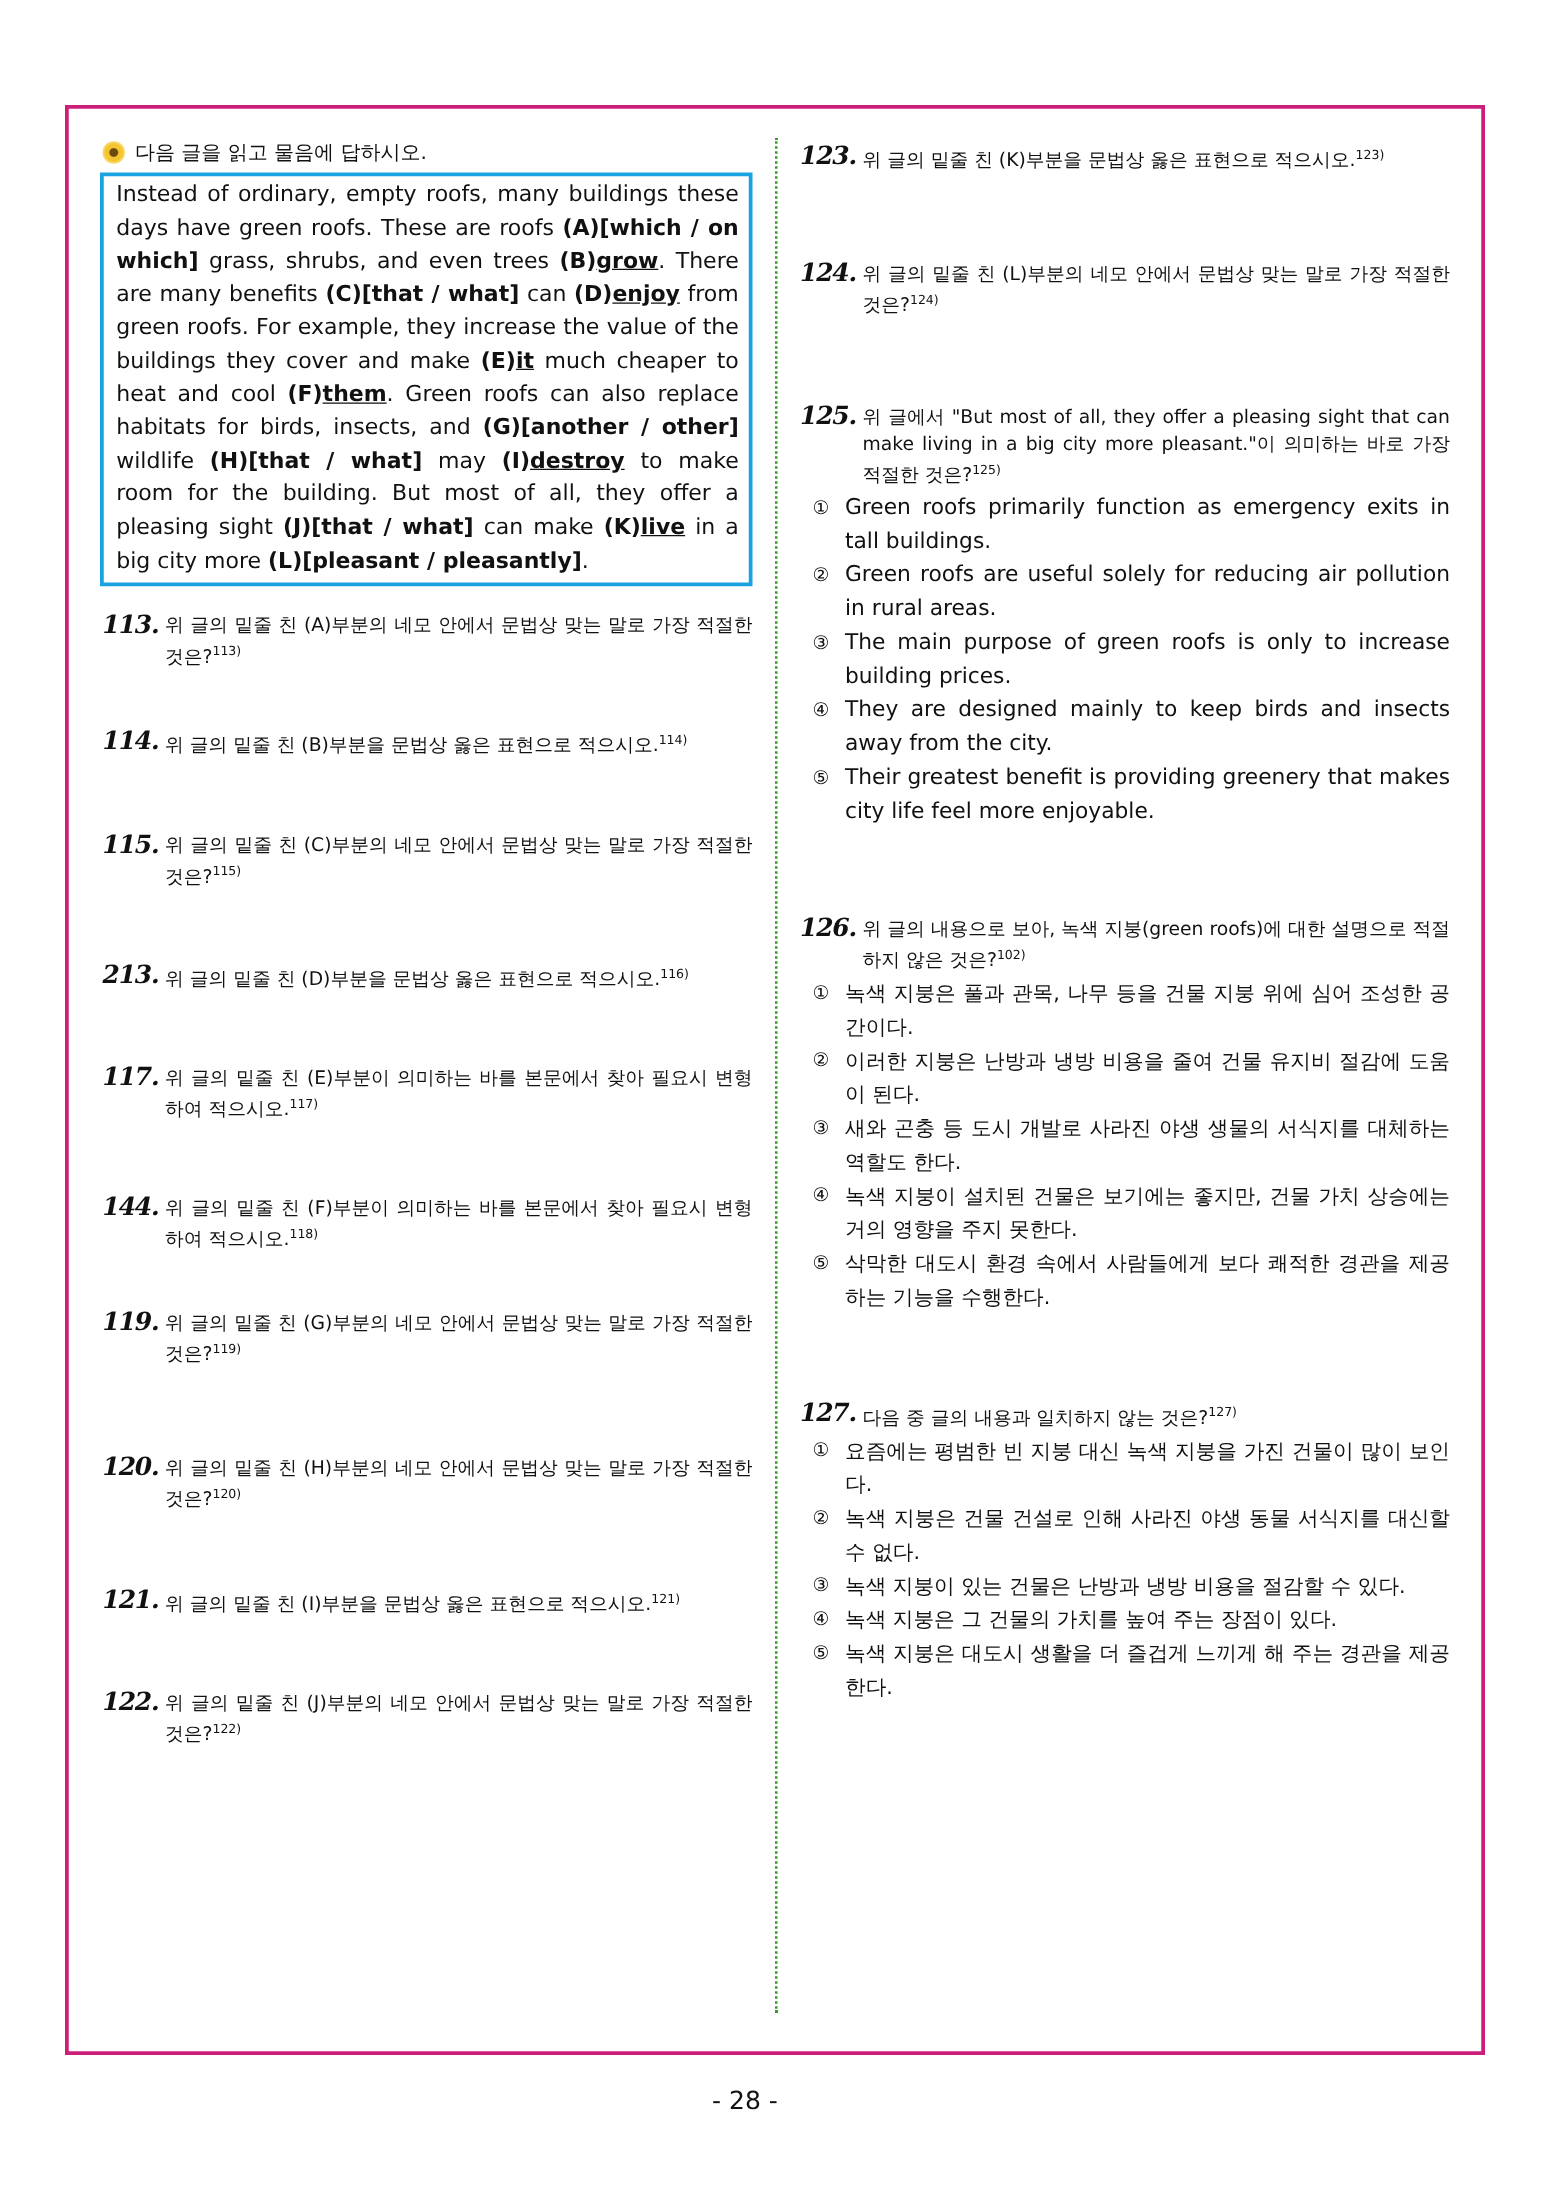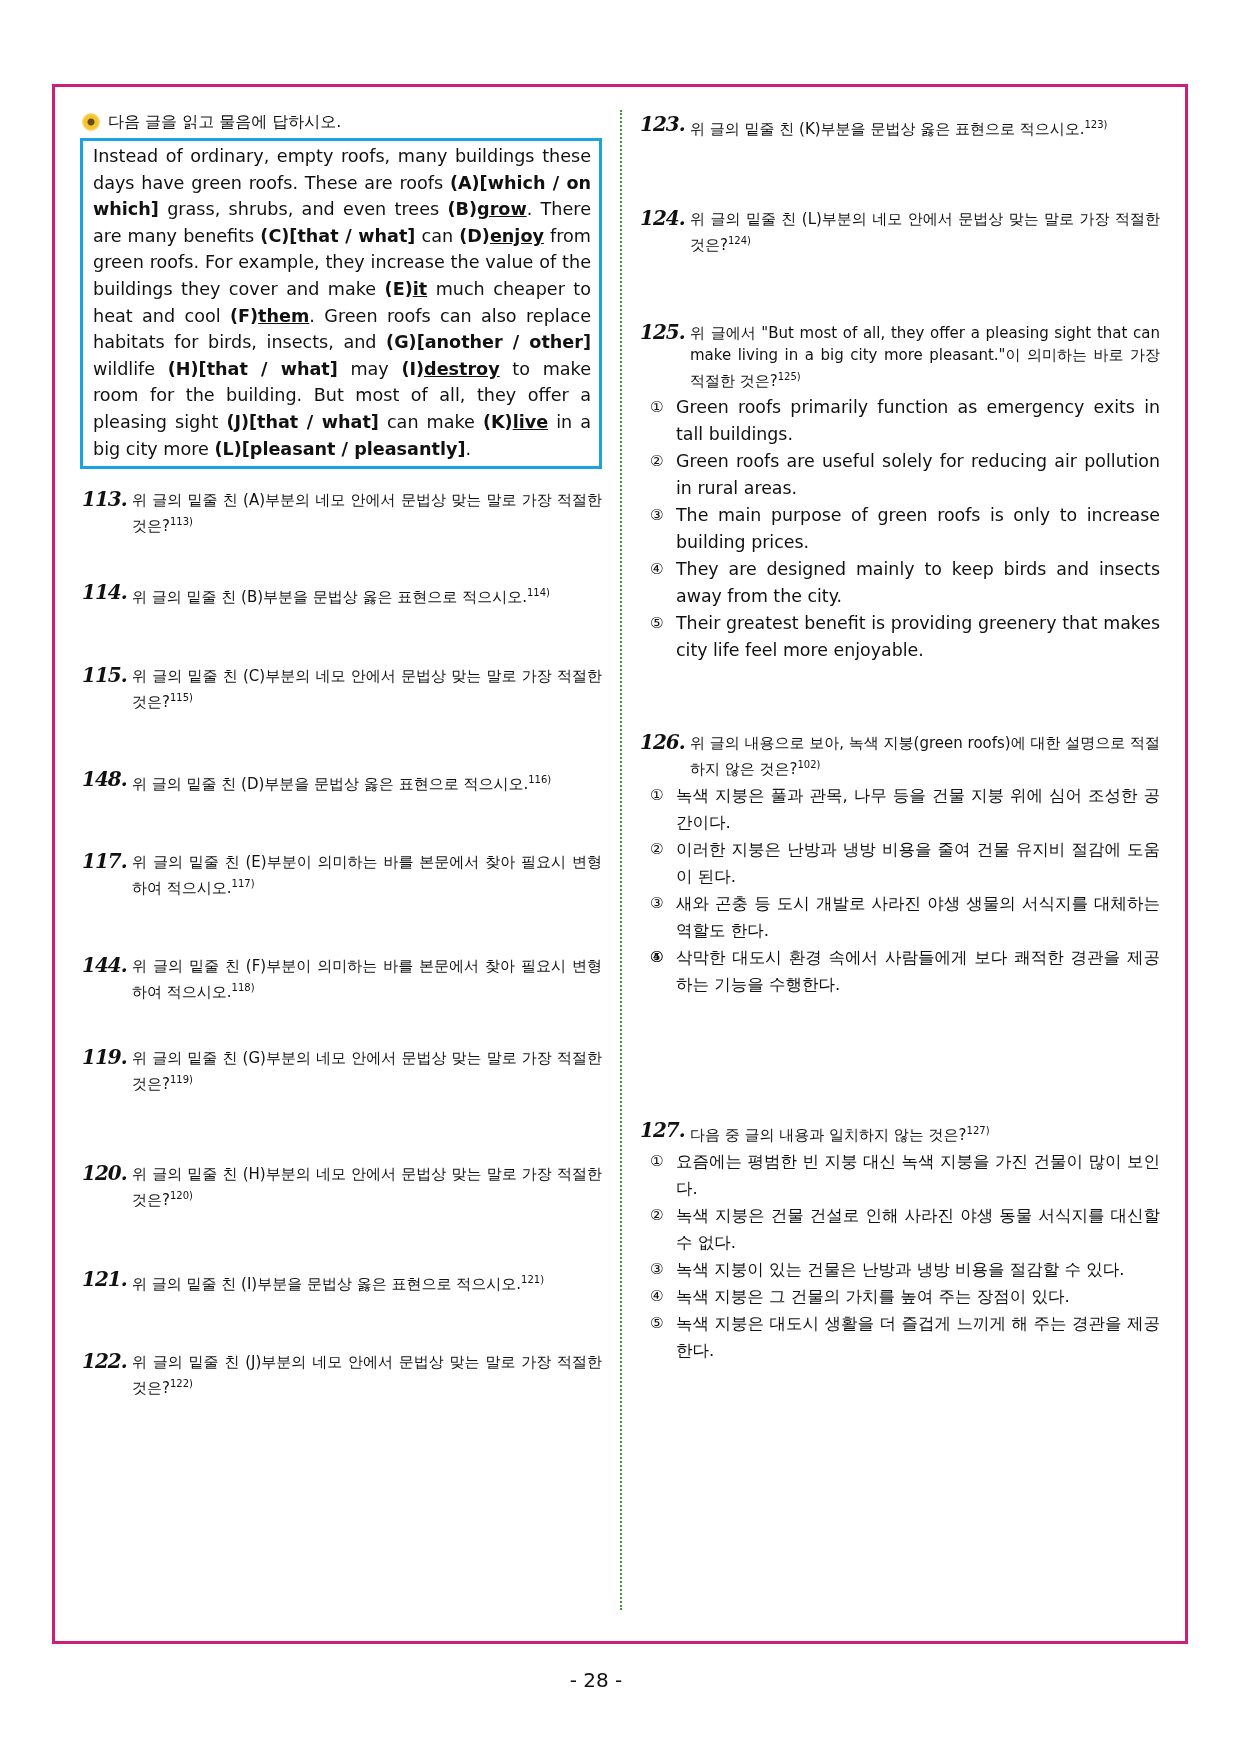--- a/index.html
+++ b/index.html
@@ -46,21 +46,21 @@
       </div>
     <div class="q" style="top:113px;">
         <span class="num">114.</span>
         <span class="text"><span>위 글의 밑줄 친 (B)부분을 문법상 옳은 표현으로 적으시오.</span><span class="fn">114)</span></span>
       </div>
     <div class="q" style="top:196px;">
         <span class="num">115.</span>
         <span class="text"><span>위 글의 밑줄 친 (C)부분의 네모 안에서 문법상 맞는 말로 가장 적절한 것은?</span><span class="fn">115)</span></span>
       </div>
     <div class="q" style="top:300px;">
-        <span class="num">148.</span>
+        <span class="num">213.</span>
         <span class="text"><span>위 글의 밑줄 친 (D)부분을 문법상 옳은 표현으로 적으시오.</span><span class="fn">116)</span></span>
       </div>
     <div class="q" style="top:382px;">
         <span class="num">117.</span>
         <span class="text"><span>위 글의 밑줄 친 (E)부분이 의미하는 바를 본문에서 찾아 필요시 변형하여 적으시오.</span><span class="fn">117)</span></span>
       </div>
     <div class="q" style="top:486px;">
         <span class="num">144.</span>
         <span class="text"><span>위 글의 밑줄 친 (F)부분이 의미하는 바를 본문에서 찾아 필요시 변형하여 적으시오.</span><span class="fn">118)</span></span>
       </div>
@@ -105,21 +105,21 @@
     </div>
   </div>
 
   <div class="q" style="top:622px;">
     <span class="num">126.</span>
     <span class="text"><span>위 글의 내용으로 보아, 녹색 지붕(green roofs)에 대한 설명으로 적절하지 않은 것은?</span><span class="fn">102)</span></span>
     <div class="opts ko">
       <div class="opt"><span class="mark">①</span><span>녹색 지붕은 풀과 관목, 나무 등을 건물 지붕 위에 심어 조성한 공간이다.</span></div>
       <div class="opt"><span class="mark">②</span><span>이러한 지붕은 난방과 냉방 비용을 줄여 건물 유지비 절감에 도움이 된다.</span></div>
       <div class="opt"><span class="mark">③</span><span>새와 곤충 등 도시 개발로 사라진 야생 생물의 서식지를 대체하는 역할도 한다.</span></div>
-      <div class="opt"><span class="mark">④</span></div>
+      <div class="opt"><span class="mark">④</span><span>녹색 지붕이 설치된 건물은 보기에는 좋지만, 건물 가치 상승에는 거의 영향을 주지 못한다.</span></div>
       <div class="opt"><span class="mark">⑤</span><span>삭막한 대도시 환경 속에서 사람들에게 보다 쾌적한 경관을 제공하는 기능을 수행한다.</span></div>
     </div>
   </div>
 
   <div class="q" style="top:1010px;">
     <span class="num">127.</span>
     <span class="text"><span>다음 중 글의 내용과 일치하지 않는 것은?</span><span class="fn">127)</span></span>
     <div class="opts ko">
       <div class="opt"><span class="mark">①</span><span>요즘에는 평범한 빈 지붕 대신 녹색 지붕을 가진 건물이 많이 보인다.</span></div>
       <div class="opt"><span class="mark">②</span><span>녹색 지붕은 건물 건설로 인해 사라진 야생 동물 서식지를 대신할 수 없다.</span></div>

